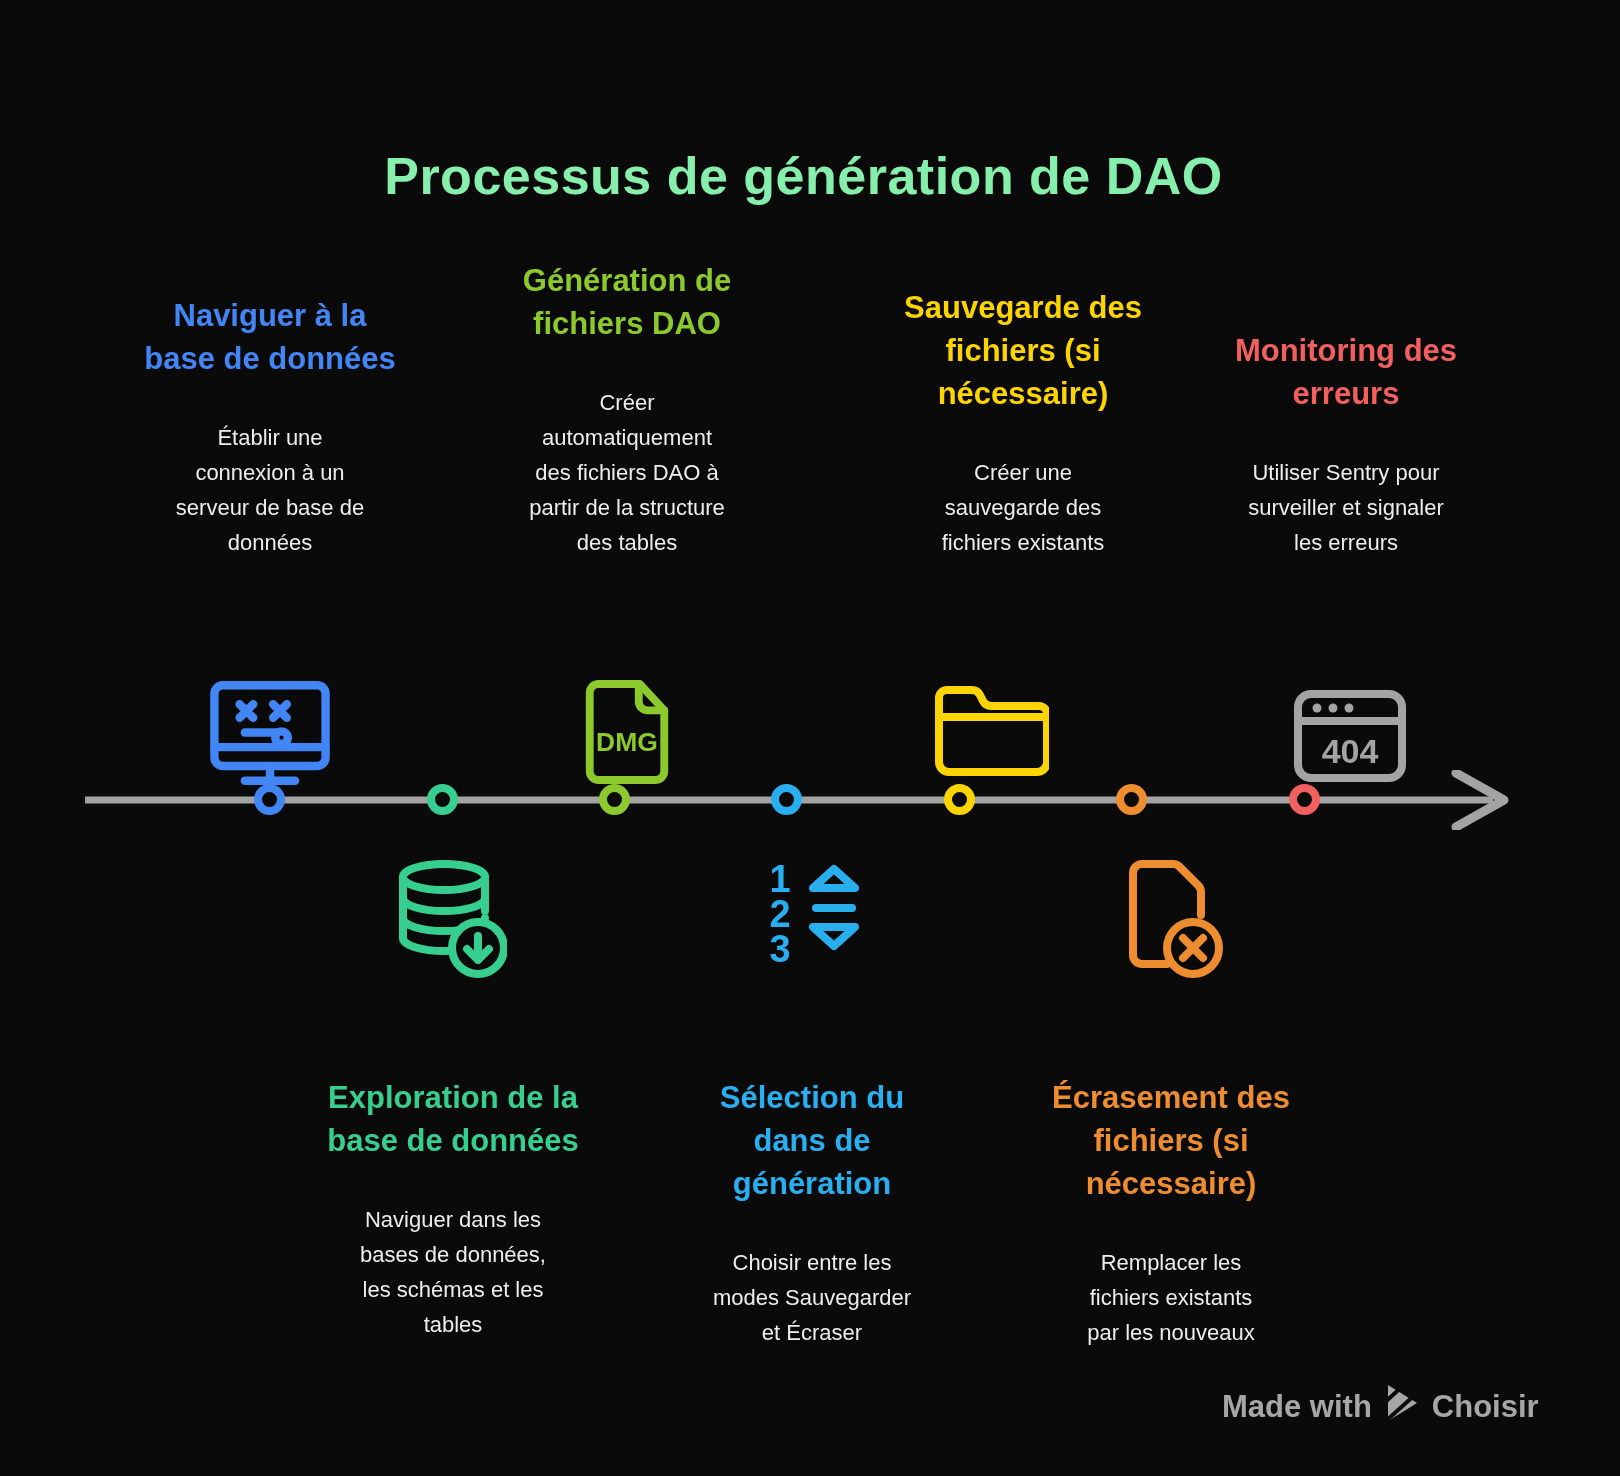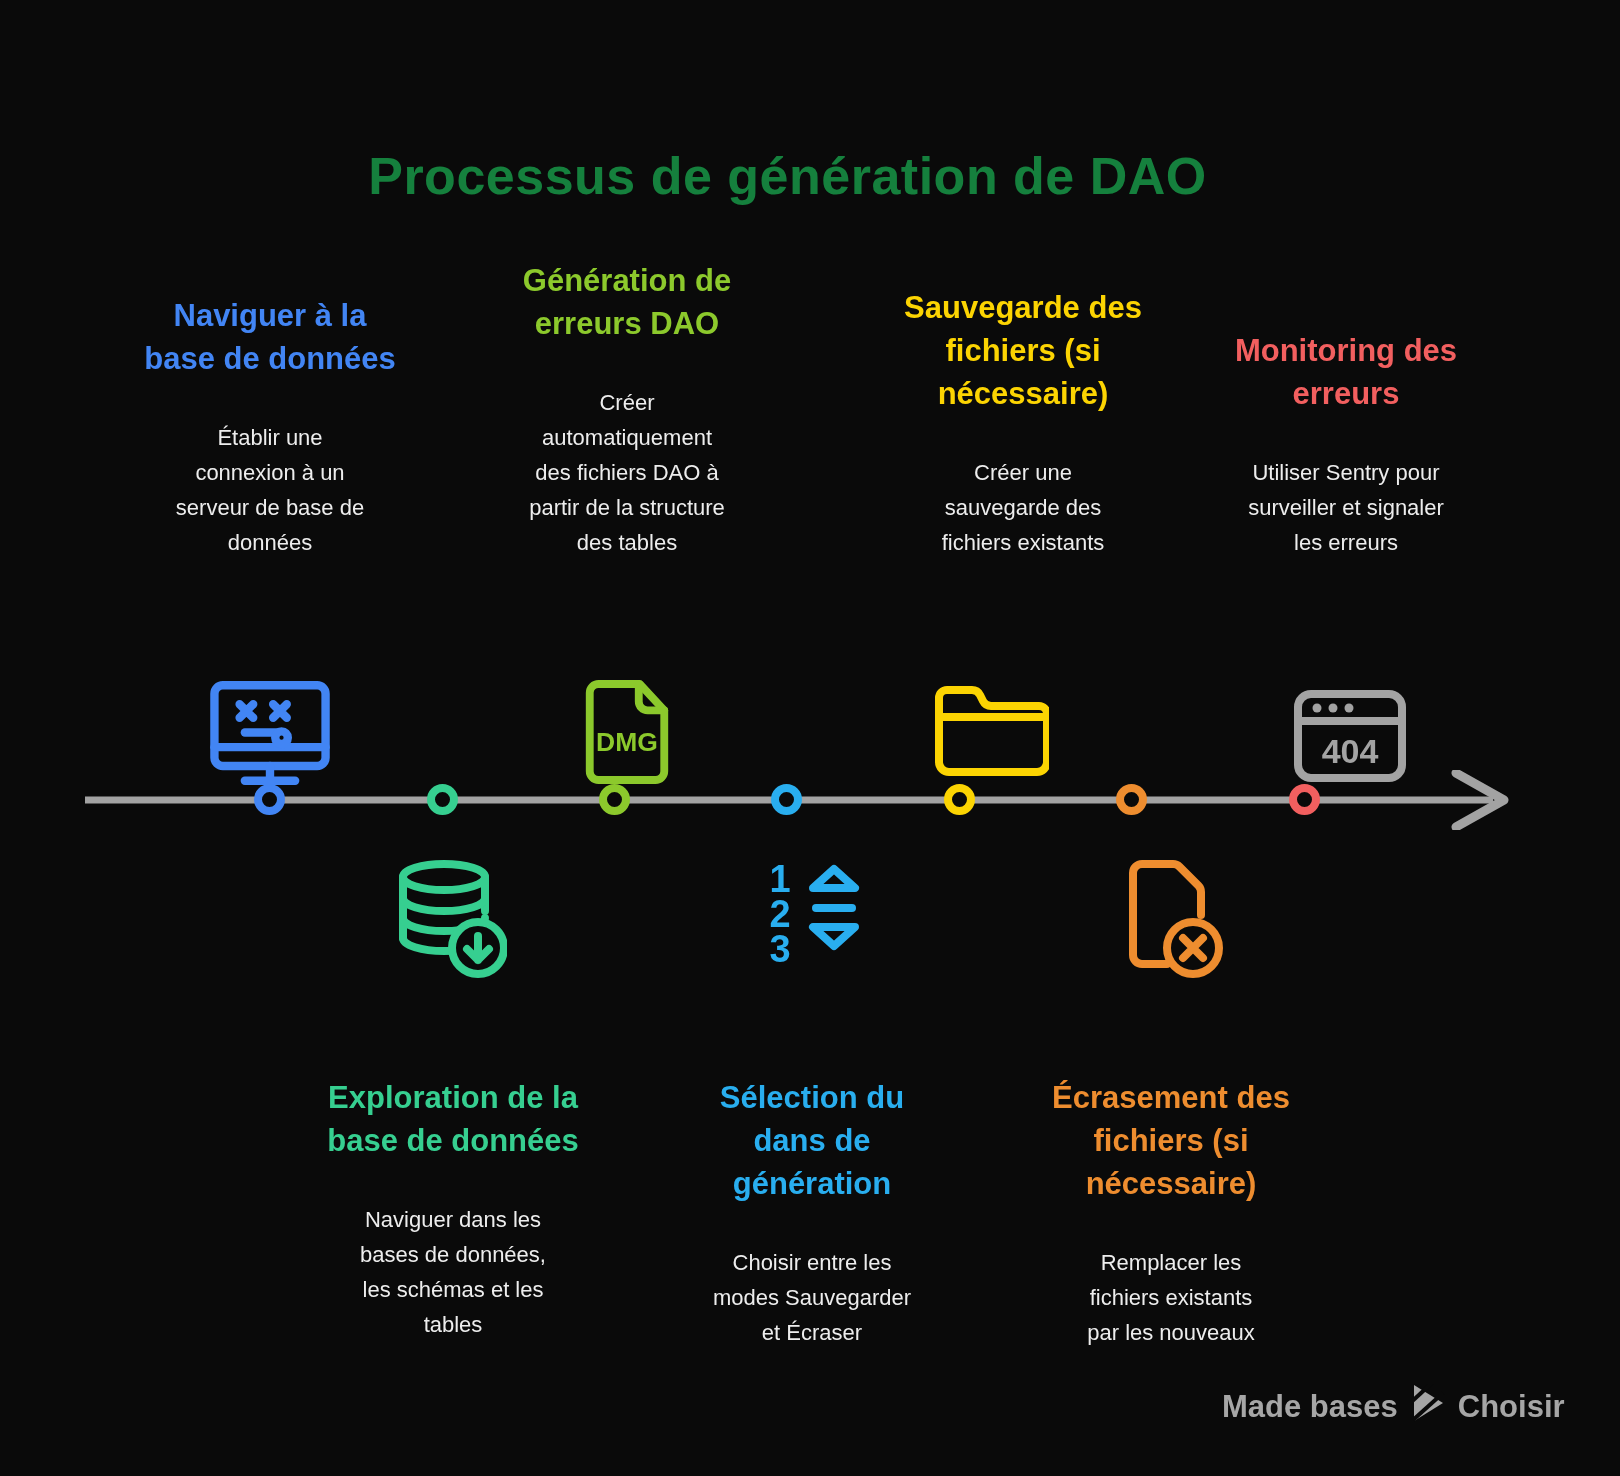--- a/index.html
+++ b/index.html
@@ -20,33 +20,33 @@
   .tl{position:absolute;left:80px;top:770px;}
   .footer{position:absolute;left:1222px;top:1384px;display:flex;align-items:center;
           gap:13px;font-size:31px;font-weight:600;}
   svg text{font-family:"Liberation Sans",sans-serif;font-weight:700;}
 </style>
 </head>
 <body>
 
 <div id="canvas">
 
-  <div class="title" style="color: #15803d;">Processus de génération de DAO</div>
+  <div class="title" style="color: #86efac; padding-left: 16px;">Processus de génération de DAO</div>
 
   <div class="txt top" style="left:105px">
     <div class="h" style="color: rgb(66, 133, 244);">Naviguer à la
 base de données</div>
     <div class="b">Établir une
 connexion à un
 serveur de base de
 données</div>
   </div>
   <div class="txt top" style="left:462px">
     <div class="h" style="color: rgb(140, 201, 44);">Génération de
-erreurs DAO</div>
+fichiers DAO</div>
     <div class="b">Créer
 automatiquement
 des fichiers DAO à
 partir de la structure
 des tables</div>
   </div>
   <div class="txt top" style="left:858px">
     <div class="h" style="color: rgb(252, 212, 2);">Sauvegarde des
 fichiers (si
 nécessaire)</div>
@@ -178,21 +178,21 @@
   <div class="txt bot" style="left:1006px">
     <div class="h" style="color: rgb(238, 141, 47);">Écrasement des
 fichiers (si
 nécessaire)</div>
     <div class="b">Remplacer les
 fichiers existants
 par les nouveaux</div>
   </div>
 
   <div class="footer" style="color: rgb(166, 166, 166);">
-    <span>Made bases</span>
+    <span>Made with</span>
     <span>
       <svg width="34" height="38" viewBox="0 0 34 38">
         <path d="M3 1 L32 19 L3 37 Z" fill="#a6a6a6"></path>
         <line x1="-2" y1="20" x2="22" y2="-2" stroke="#0a0a0a" stroke-width="4"></line>
         <line x1="2" y1="36" x2="32" y2="9" stroke="#0a0a0a" stroke-width="4"></line>
       </svg>
     </span>
     <span>Choisir</span>
   </div>
 

